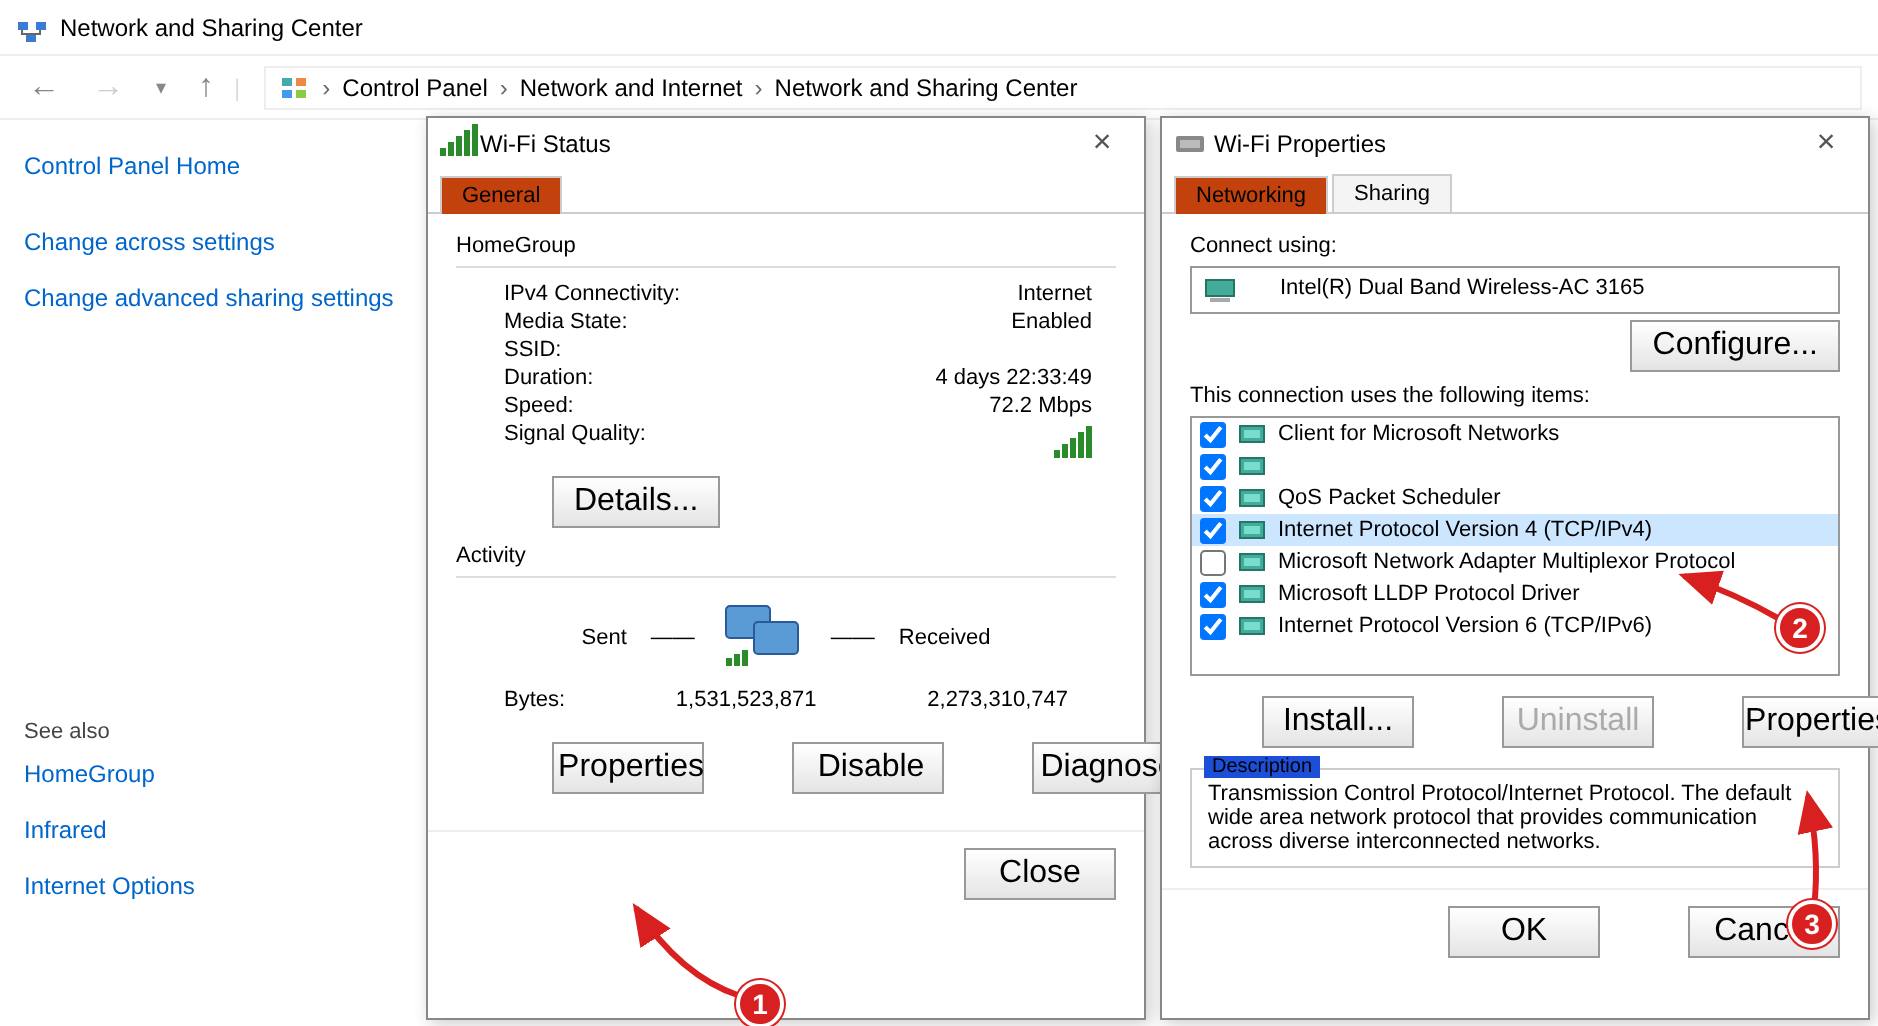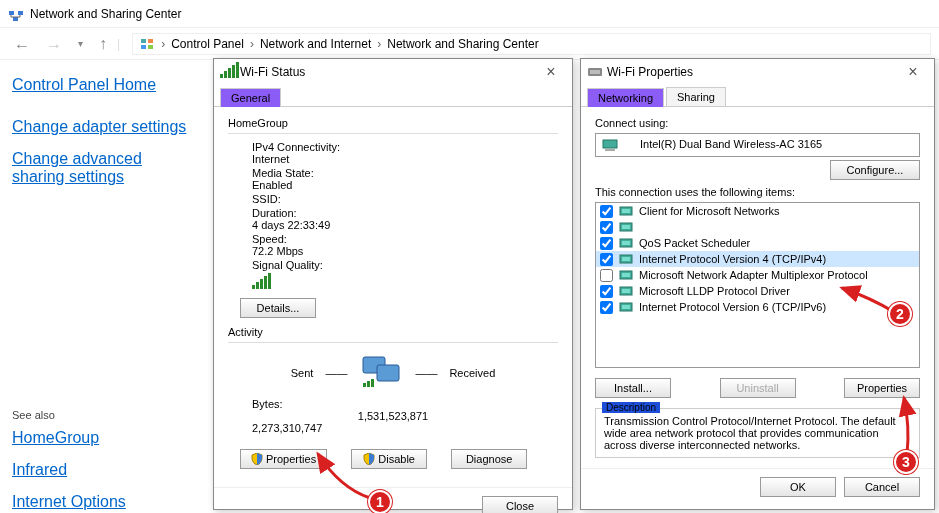--- a/index.html
+++ b/index.html
@@ -15,55 +15,55 @@
   .nav-arrow { font-size: 16px; color: #888; padding: 2px 6px; cursor: pointer; }
   .nav-arrow.disabled { color: #ccc; }
   .breadcrumb { display: flex; align-items: center; gap: 6px; margin-left: 8px; border: 1px solid #eee; padding: 2px 6px; flex: 1; }
   .crumb { cursor: pointer; }
   .crumb-sep { color: #666; }
   .crumb-icon { width: 16px; height: 16px; }
   
   
   .content { display: flex; height: calc(100% - 60px); }
   .sidebar { width: 210px; padding: 16px 12px; }
-  .sidebar-link { color: #0066cc; cursor: pointer; margin-bottom: 14px; display: block; font-size: 16px; text-decoration: underline; }
+  .sidebar-link { color: #0066cc; cursor: pointer; margin-bottom: 14px; display: block; font-size: 12px; }
   .sidebar-gap { height: 190px; }
-  .sidebar-heading { font-size: 11px; color: #444; margin-bottom: 8px; margin-top: 19px; }
+  .sidebar-heading { font-size: 11px; color: #444; margin-bottom: 8px; }
   
   
   .dialog { position: absolute; top: 58px; background: #fff; border: 1px solid #888; box-shadow: 2px 2px 8px rgba(0,0,0,0.2); }
   .dialog-title { height: 26px; display: flex; align-items: center; padding: 0 6px; }
   .dialog-title .icon { width: 16px; height: 16px; margin-right: 4px; }
   .dialog-title-text { flex: 1; font-size: 12px; }
   .dialog-close { width: 30px; text-align: center; font-size: 16px; color: #555; cursor: pointer; }
   .tabstrip { display: flex; border-bottom: 1px solid #ccc; padding: 2px 6px 0; }
-  .tab { border: 1px solid #ccc; border-bottom: none; padding: 3px 10px; background: #8b5cf6; margin-right: 2px; cursor: pointer; position: relative; top: 1px; font-size: 11px; }
+  .tab { border: 1px solid #ccc; border-bottom: none; padding: 3px 10px; background: #c2410c; margin-right: 2px; cursor: pointer; position: relative; top: 1px; font-size: 11px; }
   .tab.inactive { background: #f4f4f4; top: 0; }
   .dialog-body { padding: 10px 14px; }
   .group-label { margin-bottom: 4px; font-size: 11px; }
-  .kv-row { display: flex; justify-content: flex-start; padding: 1px 12px 1px 24px; font-size: 11px; flex-direction: column; }
+  .kv-row { display: flex; justify-content: space-between; padding: 1px 12px 1px 24px; font-size: 11px; }
   hr.sep { border: none; border-top: 1px solid #ddd; margin: 3px 0 6px; }
-  .btn { border: 1px solid #999; background: linear-gradient(#fff,#e4e4e4); padding: 3px 10px; font-size: 11px; cursor: pointer; min-width: 76px; text-align: center; display: inline-flex; align-items: center; justify-content: center; gap: 3px; }
+  .btn { border: 1px solid #999; background: linear-gradient(#fff,#e4e4e4); padding: 3px 10px; font-size: 16px; cursor: pointer; min-width: 76px; text-align: center; display: inline-flex; align-items: center; justify-content: center; gap: 3px; margin-left: 36px; }
   .btn.disabled { color: #aaa; cursor: default; }
-  .btn-row { display: flex; gap: 24px; margin: 8px 12px; }
+  .btn-row { display: flex; gap: 8px; margin: 8px 12px; }
   .footer-row { display:flex; justify-content:flex-end; padding: 8px 14px; gap: 8px; border-top: 1px solid #eee; }
   
   .signal-bars { display:inline-flex; align-items:flex-end; gap:1px; height:18px; }
   .signal-bars span { width:3px; background:#2a8b2a; }
   .signal-bars span:nth-child(1){height:4px}
   .signal-bars span:nth-child(2){height:7px}
   .signal-bars span:nth-child(3){height:10px}
   .signal-bars span:nth-child(4){height:13px}
   .signal-bars span:nth-child(5){height:16px}
   
   .activity-row { display:flex; align-items:center; justify-content:center; gap:12px; padding: 6px 24px; font-size:11px;}
   .activity-icon { width:44px; height:36px; }
   
   .adapter-box { border:1px solid #999; padding:4px 6px; display:flex; align-items:flex-start; gap:22px; margin: 4px 0 3px; font-size:11px; }
-  .items-box { border:1px solid #999; height:166px; overflow-y:scroll; font-size:11px; position:relative; }
+  .items-box { border:1px solid #999; height:130px; overflow-y:scroll; font-size:11px; position:relative; }
   .item-row { display:flex; align-items:center; gap:4px; padding:1px 4px; }
   .item-row.selected { background:#cde6ff; }
   .item-row input[type=checkbox]{ margin:0 2px 0 0; }
   .item-icon { width:16px; height:14px; display:inline-block; }
   .desc-box { border:1px solid #ccc; padding:6px 8px; font-size:11px; margin-top:4px; position:relative; }
   .desc-box-label { position:absolute; top:-7px; left:6px; background:#1d4ed8; padding:0 4px; font-size:10px;}
   
   .shield { width:12px; height:12px; display:inline-block; }
   
   
@@ -107,21 +107,21 @@
     <span class="crumb">Network and Internet</span>
     <span class="crumb-sep">›</span>
     <span class="crumb">Network and Sharing Center</span>
   </div>
 </div>
 
 <div class="content">
   <div class="sidebar">
     <span class="sidebar-link">Control Panel Home</span>
     <div style="height:10px"></div>
-    <span class="sidebar-link">Change adapter settings</span>
+    <span class="sidebar-link">Change across settings</span>
     <span class="sidebar-link">Change advanced sharing settings</span>
     <div class="sidebar-gap"></div>
     <div class="sidebar-heading">See also</div>
     <span class="sidebar-link">HomeGroup</span>
     <span class="sidebar-link">Infrared</span>
     <span class="sidebar-link">Internet Options</span>
   </div>
 </div>
 
 <div class="dialog" style="left:213px; width:360px; height:452px;">

